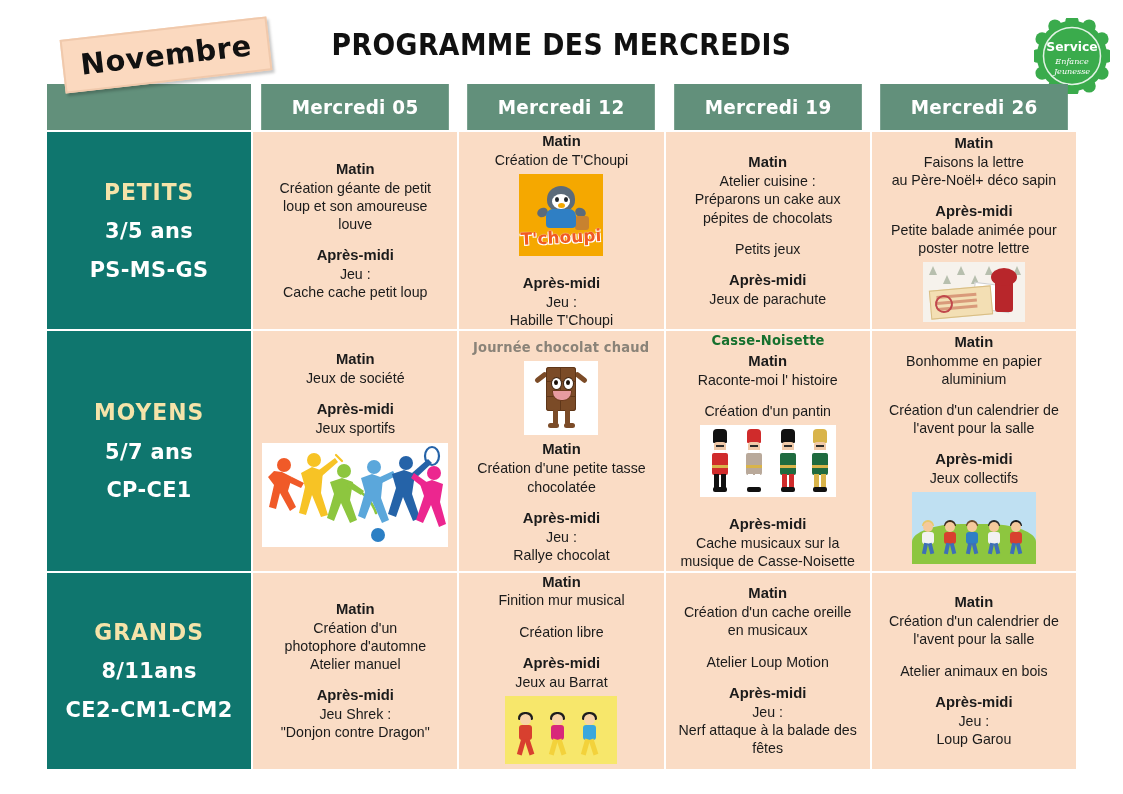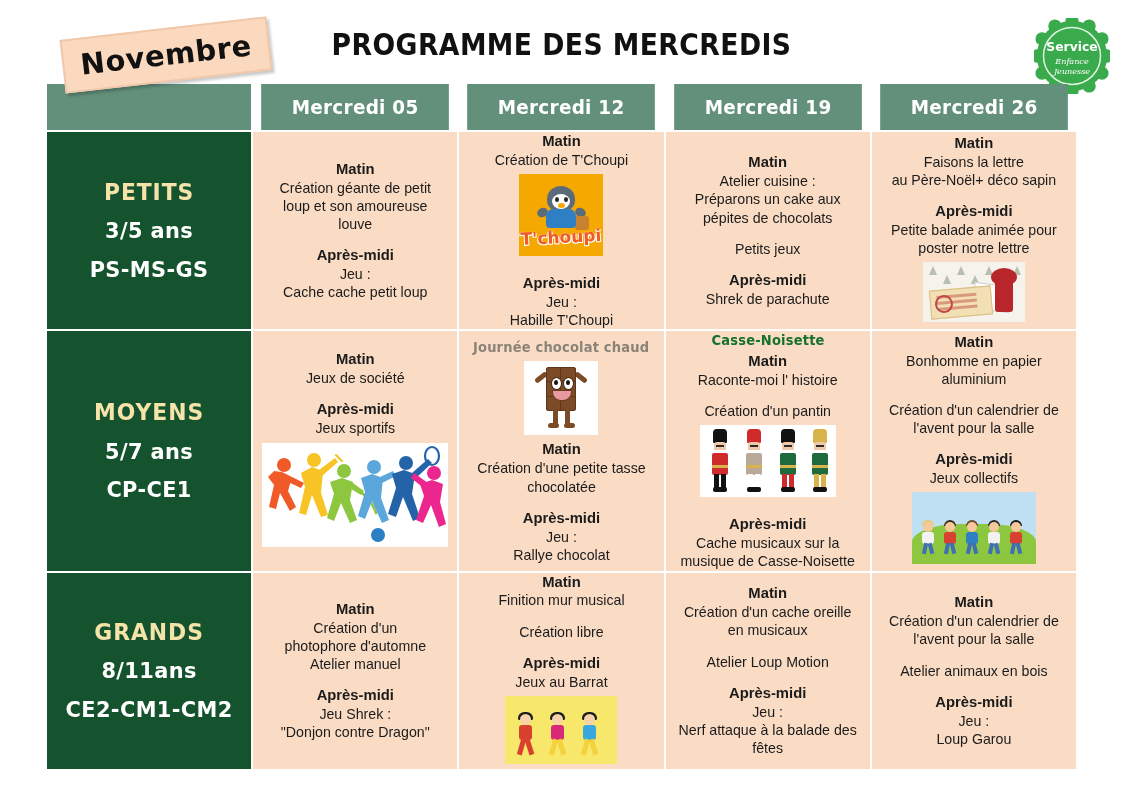--- a/index.html
+++ b/index.html
@@ -104,21 +104,21 @@
     letter-spacing: 0.3px;
     text-align: center;
     transform: scaleX(0.92);
   }
   .corner {
     background: #62907B;
   }
 
   
   .row-head {
-    background: #14532d;
+    background: #0f766e;
     width: 186px;
     text-align: center;
     padding: 6px 4px;
     line-height: 1.75;
   }
   .row-head .grp {
     display: block;
     font-family: "DejaVu Sans", sans-serif;
     font-weight: bold;
     font-size: 23px;
@@ -417,21 +417,21 @@
               <span class="txt">Préparons un cake aux</span>
               <span class="txt">pépites de chocolats</span>
             </div>
             <div class="gap"></div>
             <div class="blk">
               <span class="txt">Petits jeux</span>
             </div>
             <div class="gap"></div>
             <div class="blk">
               <div class="lbl">Après-midi</div>
-              <span class="txt">Shrek de parachute</span>
+              <span class="txt">Jeux de parachute</span>
             </div>
           </td>
           <td class="cell">
             <div class="blk">
               <div class="lbl">Matin</div>
               <span class="txt">Faisons la lettre</span>
               <span class="txt">au Père-Noël+ déco sapin</span>
             </div>
             <div class="gap"></div>
             <div class="blk">

